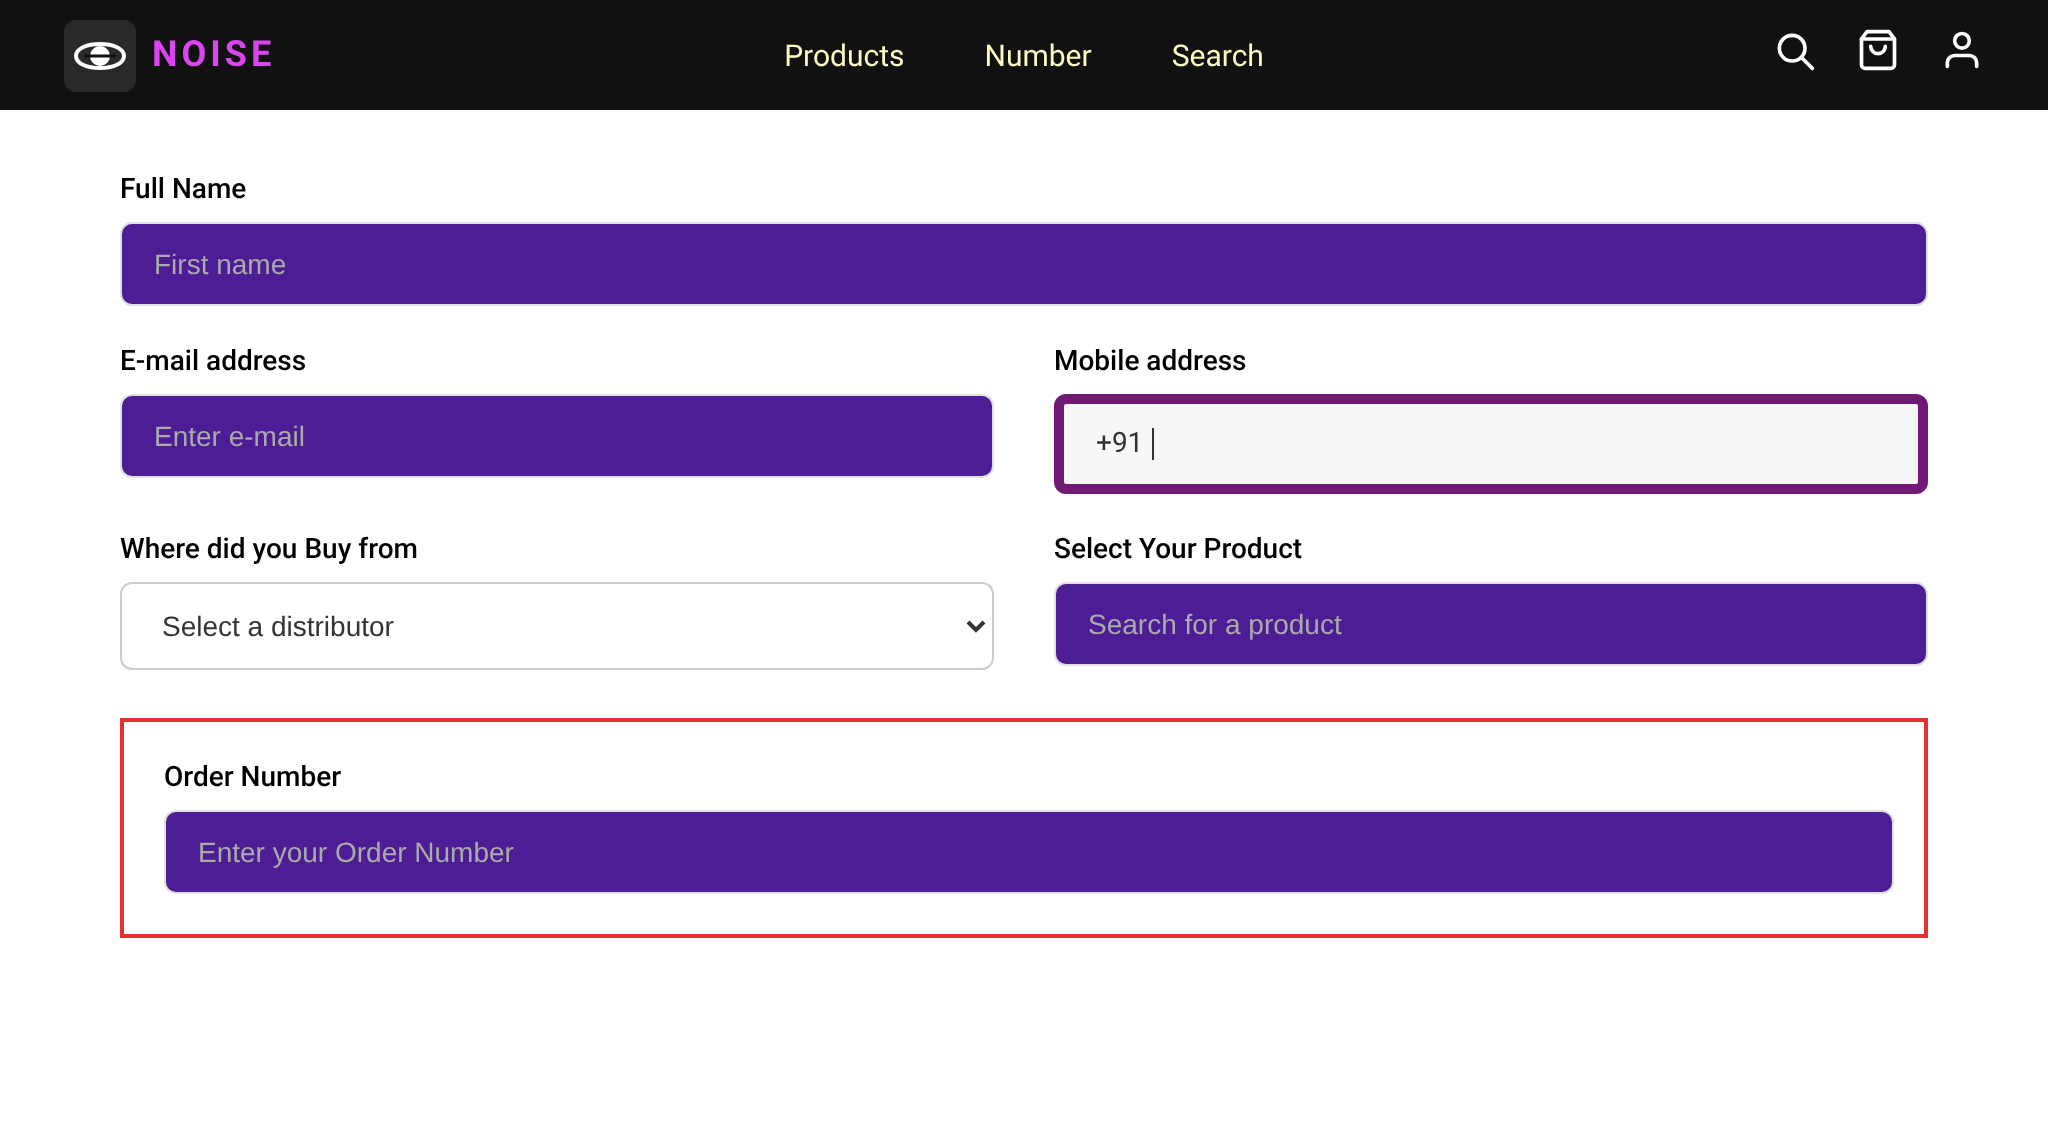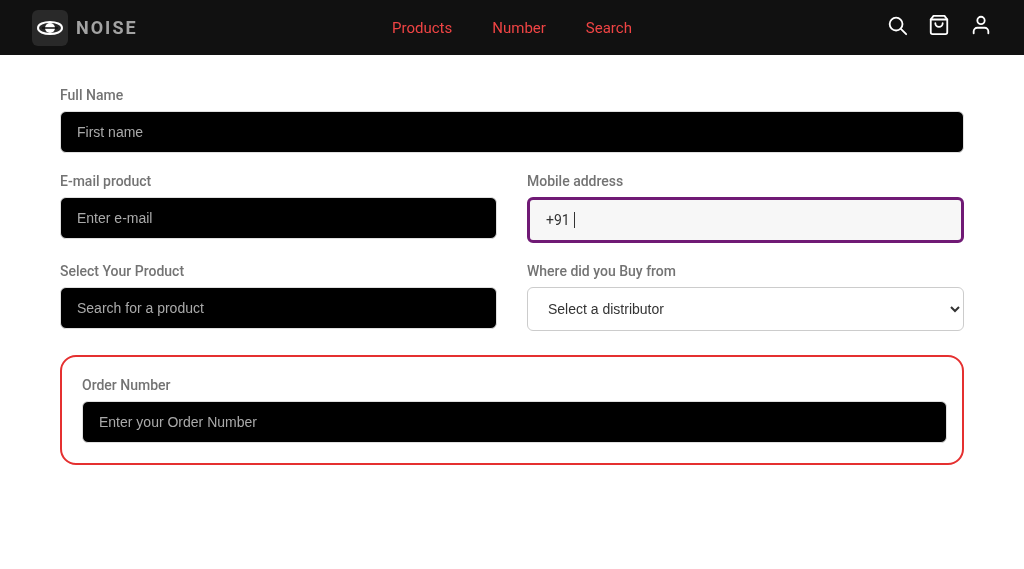--- a/index.html
+++ b/index.html
@@ -40,21 +40,21 @@
 
     .nav-links {
       display: flex;
       gap: 40px;
       position: absolute;
       left: 50%;
       transform: translateX(-50%);
     }
 
     .nav-links a {
-      color: #ef4444;
+      color: #fef9c3;
       text-decoration: none;
       font-size: 15px;
     }
 
     .nav-icons {
       display: flex;
       gap: 20px;
       align-items: center;
     }
 
@@ -70,30 +70,30 @@
     }
 
     .form-group {
       margin-bottom: 20px;
     }
 
     .form-label {
       display: block;
       font-size: 14px;
       font-weight: 500;
-      color: #737373;
+      color: #000000;
       margin-bottom: 8px;
     }
 
     .form-input {
       width: 100%;
       padding: 12px 16px;
       border: 1px solid #e0e0e0;
       border-radius: 6px;
-      background: #000000;
+      background: #4c1d95;
       font-size: 14px;
       color: #999;
       outline: none;
     }
 
     .form-input::placeholder {
       color: #aaa;
     }
 
     .form-row {
@@ -115,21 +115,21 @@
       color: #333;
       outline: none;
       appearance: auto;
       cursor: pointer;
     }
 
     .mobile-input-wrapper {
       display: flex;
       align-items: center;
       background: #f7f7f7;
-      border: 3px solid #701a75;
+      border: 5px solid #701a75;
       border-radius: 6px;
       padding: 12px 16px;
     }
 
     .mobile-prefix {
       font-size: 14px;
       color: #333;
       margin-right: 4px;
       white-space: nowrap;
     }
@@ -138,21 +138,21 @@
       display: inline-block;
       width: 1px;
       height: 16px;
       background: #333;
       vertical-align: middle;
     }
 
     
     .highlighted-section {
       border: 2.5px solid #e53030;
-      border-radius: 16px;
+      border-radius: 0;
       padding: 20px 15px 20px 20px;
       margin-top: 4px;
     }
 
     .highlighted-section .form-row {
       margin: 0;
     }
 
     .highlighted-section .form-group {
       margin-bottom: 0;
@@ -163,21 +163,21 @@
 
 <nav>
   <div class="nav-logo">
     <svg class="logo-icon" viewBox="0 0 36 36" fill="none" xmlns="http://www.w3.org/2000/svg">
       <rect width="36" height="36" rx="6" fill="#fff" fill-opacity="0.1"></rect>
 
       <path d="M6 18 C6 10, 30 10, 30 18 C30 26, 6 26, 6 18Z" fill="none" stroke="#fff" stroke-width="2"></path>
       <circle cx="18" cy="18" r="5" fill="#fff"></circle>
       <path d="M10 18 L26 18" stroke="#111" stroke-width="1.5"></path>
     </svg>
-    <span style="color:#a3a3a3; font-size:18px; font-weight:700; letter-spacing:2px;">NOISE</span>
+    <span style="color:#d946ef; font-size:18px; font-weight:700; letter-spacing:2px;">NOISE</span>
   </div>
 
   <div class="nav-links">
     <a href="#">Products</a>
     <a href="#">Number</a>
     <a href="#">Search</a>
   </div>
 
   <div class="nav-icons">
     <span class="nav-icon">
@@ -204,42 +204,42 @@
 
 <div class="form-container">
 
   <div class="form-group">
     <label class="form-label">Full Name</label>
     <input class="form-input" type="text" placeholder="First name" style="">
   </div>
 
   <div class="form-row">
     <div class="form-group">
-      <label class="form-label">E-mail product</label>
+      <label class="form-label">E-mail address</label>
       <input class="form-input" type="email" placeholder="Enter e-mail" style="">
     </div>
     <div class="form-group">
       <label class="form-label">Mobile address</label>
       <div class="mobile-input-wrapper">
         <span class="mobile-prefix">+91</span>
         <span class="mobile-cursor"></span>
       </div>
     </div>
   </div>
 
   <div class="form-row">
     <div class="form-group">
-      <label class="form-label">Select Your Product</label>
-      <input class="form-input" type="text" placeholder="Search for a product" style="">
-    </div>
-    <div class="form-group">
       <label class="form-label">Where did you Buy from</label>
       <select class="select-input">
         <option>Select a distributor</option>
       </select>
+    </div>
+    <div class="form-group">
+      <label class="form-label">Select Your Product</label>
+      <input class="form-input" type="text" placeholder="Search for a product" style="">
     </div>
   </div>
 
   <div class="highlighted-section">
     <div class="form-row">
       <div class="form-group">
         <label class="form-label">Order Number</label>
         <input class="form-input" type="text" placeholder="Enter your Order Number" style="">
       </div>
     </div>

